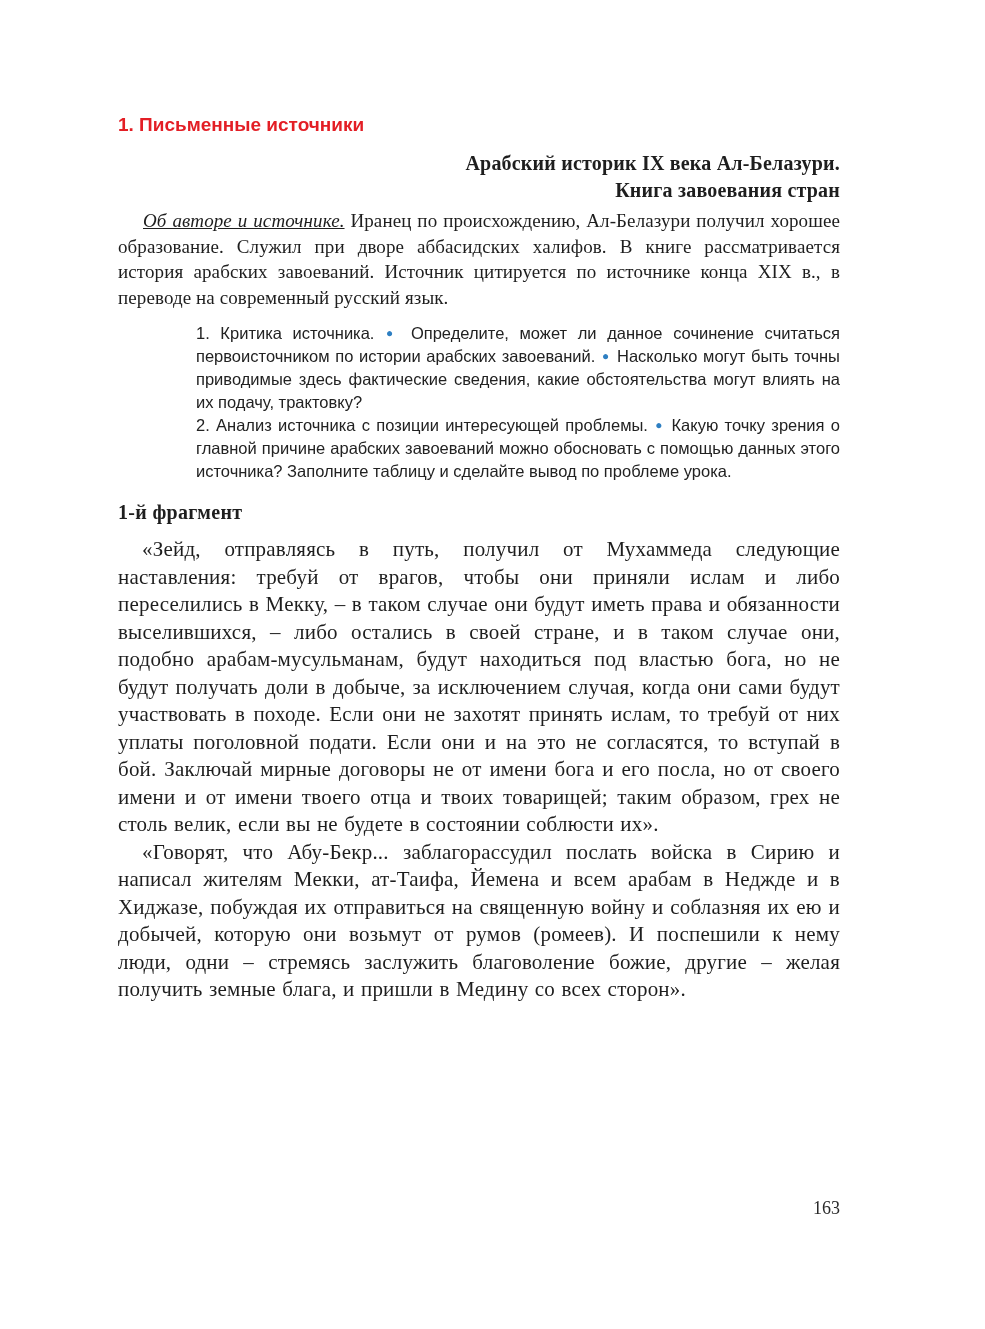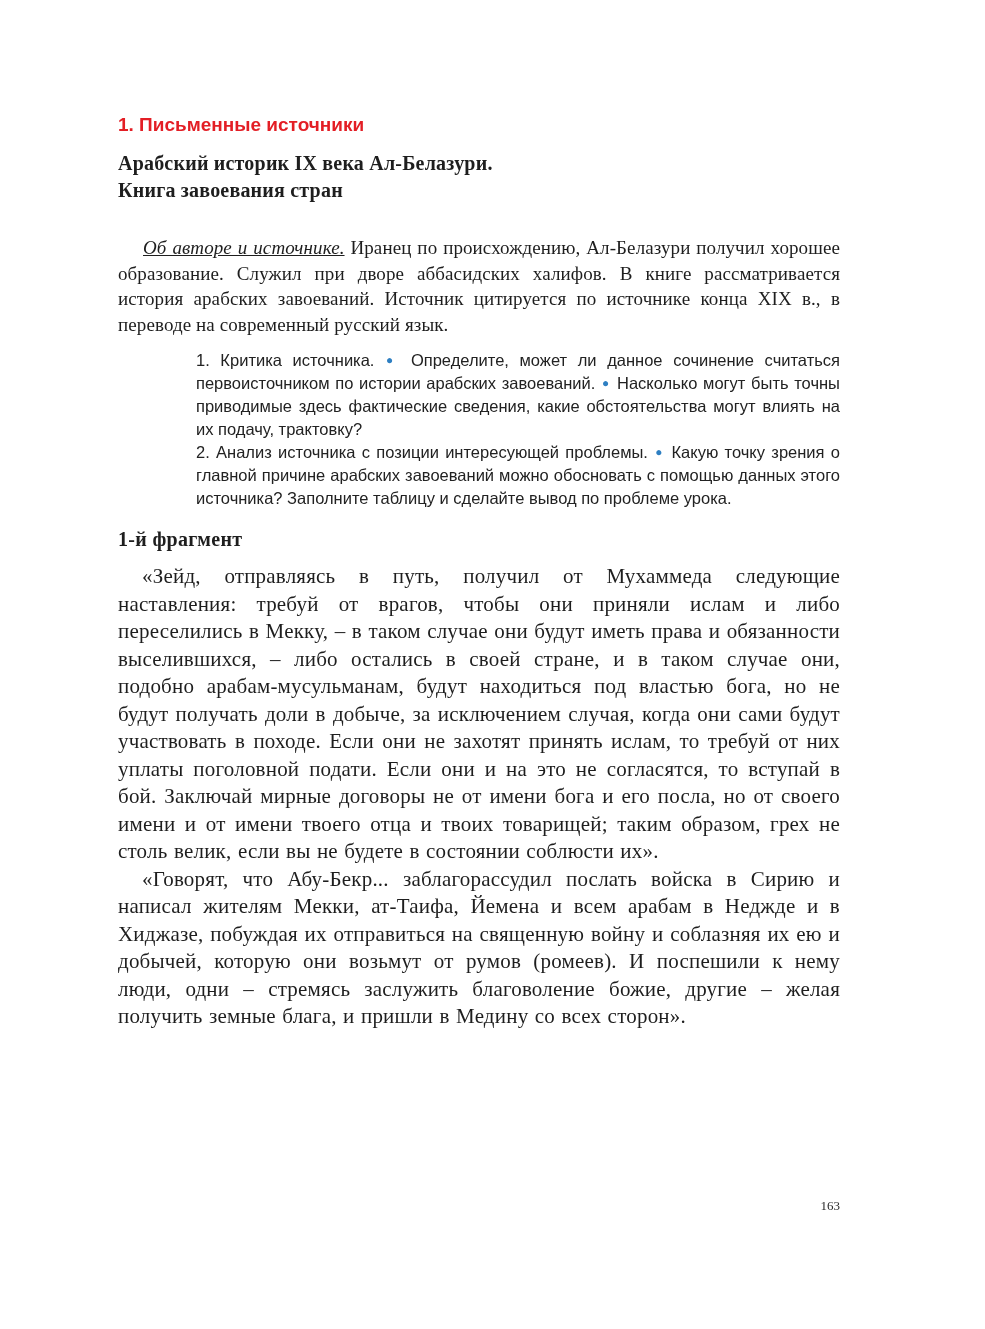--- a/index.html
+++ b/index.html
@@ -18,25 +18,25 @@
     width: 722px;
   }
   .section-title {
     font-family: "Liberation Sans", sans-serif;
     font-weight: bold;
     font-size: 19px;
     color: #e31e25;
     margin-bottom: 14px;
   }
   .doc-title {
-    text-align: left;
+    text-align: right;
     font-weight: bold;
     font-size: 20px;
     line-height: 27px;
-    margin-bottom: 31px;
+    margin-bottom: 4px;
     letter-spacing: 0.2px;
   }
   .about {
     font-size: 19px;
     line-height: 25.5px;
     text-align: justify;
     text-indent: 25px;
     margin-bottom: 12px;
     letter-spacing: 0.1px;
   }
@@ -67,21 +67,21 @@
     line-height: 27.5px;
     text-align: justify;
     text-indent: 24px;
     letter-spacing: 0.2px;
     word-spacing: 1px;
   }
   .page-number {
     position: absolute;
     top: 1198px;
     right: 145px;
-    font-size: 13px;
+    font-size: 18px;
     color: #2a2a2a;
   }
 </style>
 </head>
 <body>
 
 <div class="content">
 
   <h2 class="section-title">1. Письменные источники</h2>
 

